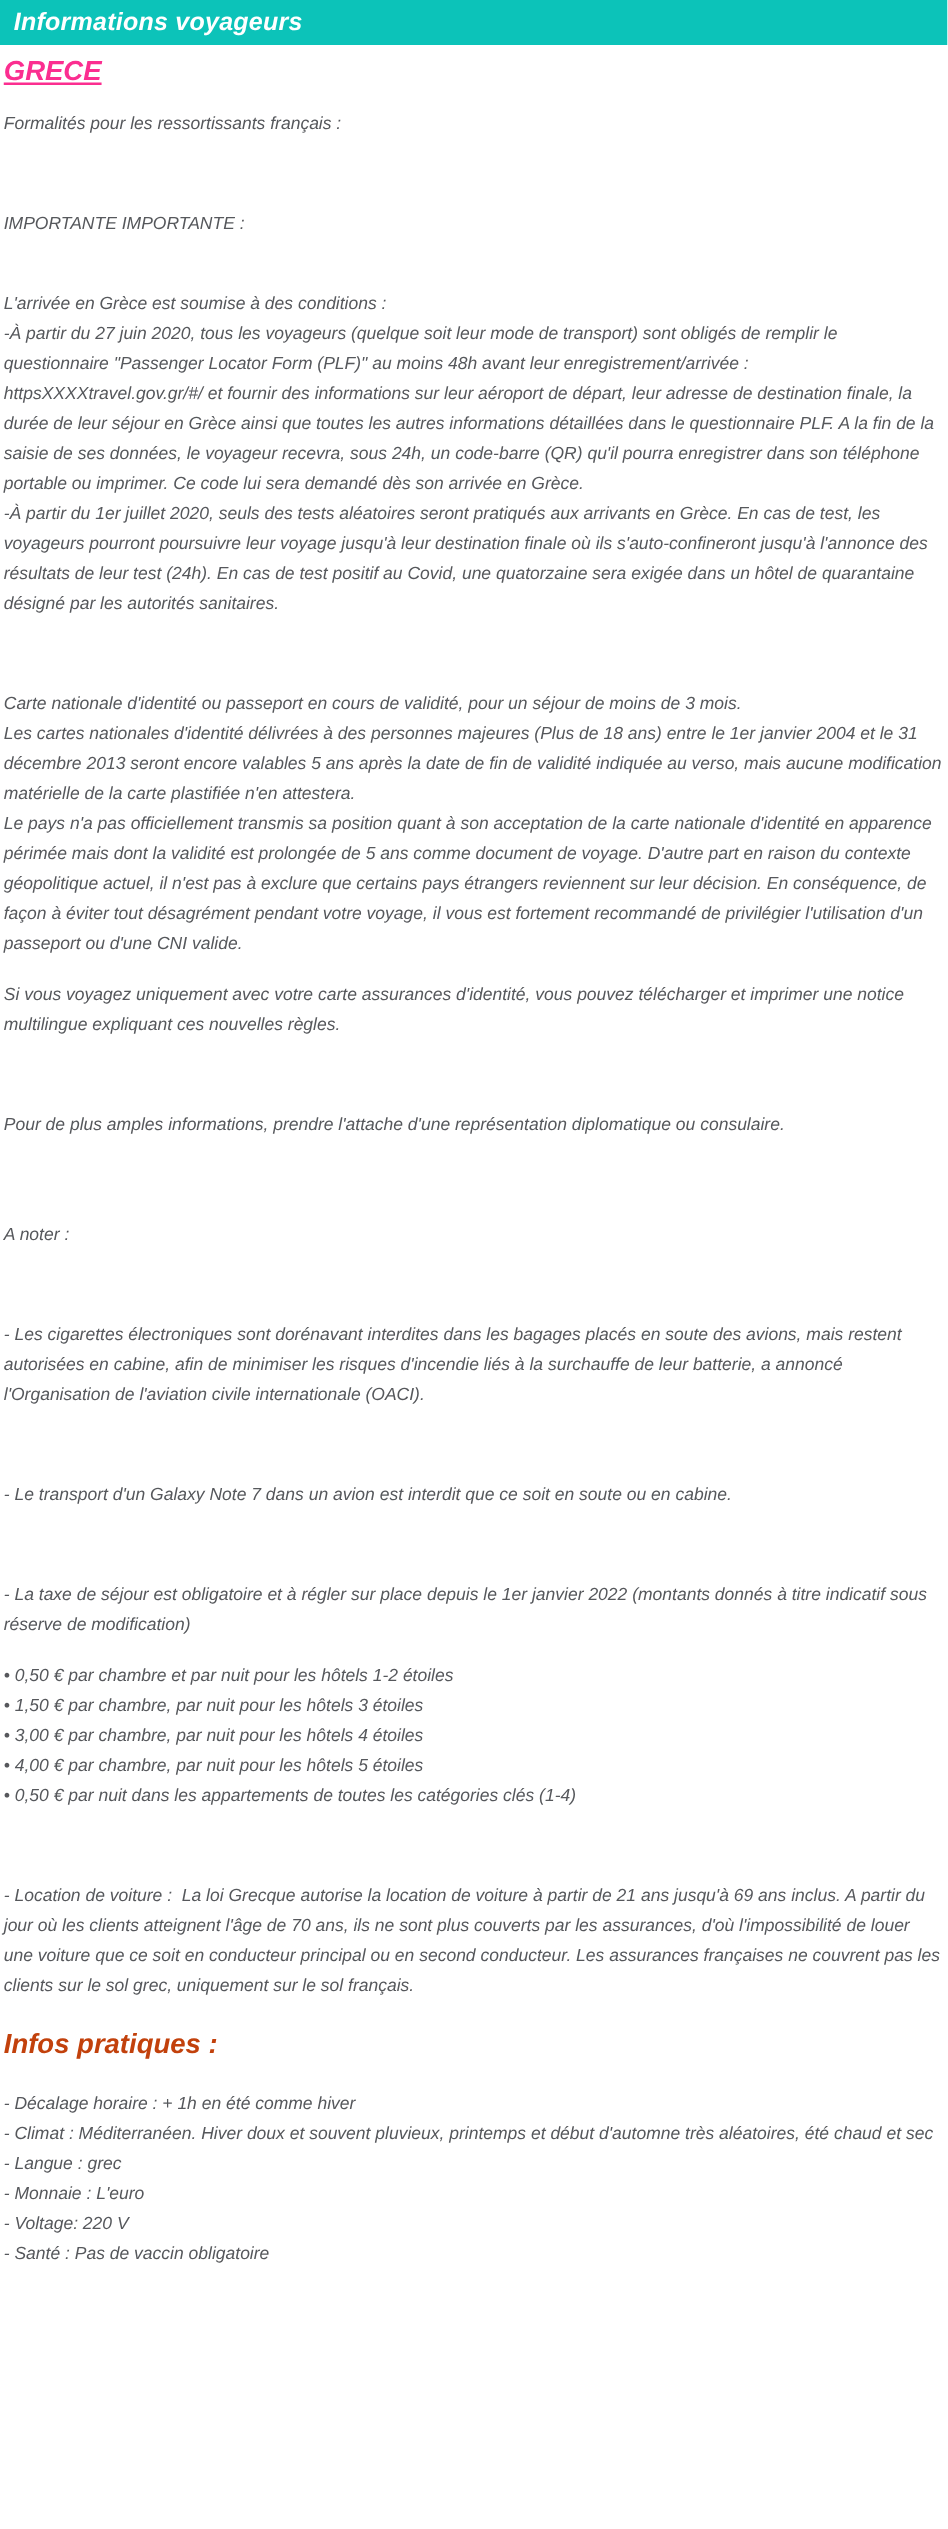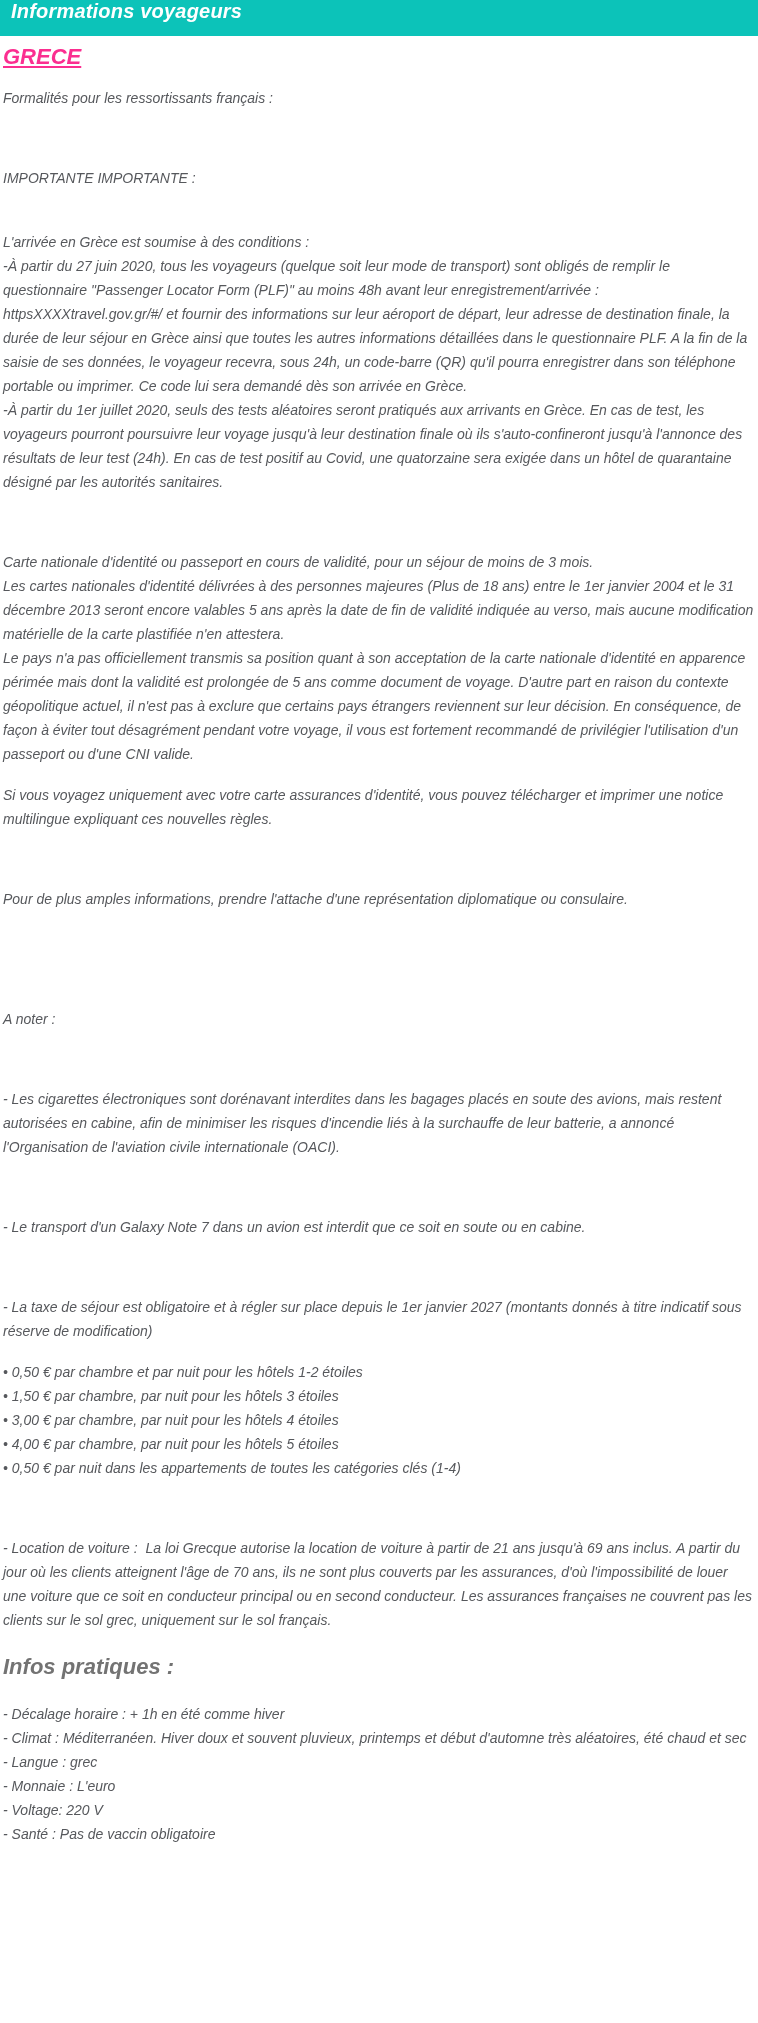--- a/index.html
+++ b/index.html
@@ -14,20 +14,21 @@
   .page {
     width: 758px;
     min-height: 2023px;
     background: #ffffff;
     box-sizing: border-box;
   }
   .topbar {
     height: 36px;
     background: #0cc3b9;
     display: flex;
+    align-items: center;
     padding-left: 11px;
   }
   .topbar h1 {
     margin: 0;
     font-size: 20px;
     font-weight: bold;
     font-style: italic;
     color: #ffffff;
     letter-spacing: 0.2px;
   }
@@ -45,33 +46,33 @@
     font-style: italic;
     color: #fb2e90;
     line-height: 26px;
     text-decoration: underline;
   }
   .pink-heading {
     margin: 22px 0 22px 0;
     font-size: 22px;
     font-weight: bold;
     font-style: italic;
-    color: #737373;
+    color: #c2410c;
     line-height: 26px;
   }
   .p {
     margin: 0;
     white-space: pre-wrap;
   }
   .group { margin: 0; }
   .group .p { margin: 0; }
   .mt-sm { margin-top: 17px; }
   .mt-md { margin-top: 40px; }
   .mt-lg { margin-top: 56px; }
-  .mt-xl { margin-top: 96px; }
+  .mt-xl { margin-top: 64px; }
   .list .p { margin: 0; }
 </style>
 </head>
 <body>
 
 <div class="page">
 
   <header class="topbar">
     <h1>Informations voyageurs</h1>
   </header>
@@ -101,21 +102,21 @@
     <p class="p mt-lg">Pour de plus amples informations, prendre l'attache d'une représentation diplomatique ou consulaire.</p>
 
 
 
     <p class="p mt-xl">A noter :</p>
 
     <p class="p mt-lg">- Les cigarettes électroniques sont dorénavant interdites dans les bagages placés en soute des avions, mais restent autorisées en cabine, afin de minimiser les risques d'incendie liés à la surchauffe de leur batterie, a annoncé l'Organisation de l'aviation civile internationale (OACI).</p>
 
     <p class="p mt-lg">- Le transport d'un Galaxy Note 7 dans un avion est interdit que ce soit en soute ou en cabine.</p>
 
-    <p class="p mt-lg">- La taxe de séjour est obligatoire et à régler sur place depuis le 1er janvier 2027 (montants donnés à titre indicatif sous réserve de modification)</p>
+    <p class="p mt-lg">- La taxe de séjour est obligatoire et à régler sur place depuis le 1er janvier 2022 (montants donnés à titre indicatif sous réserve de modification)</p>
 
     <div class="list mt-sm">
       <p class="p">• 0,50 € par chambre et par nuit pour les hôtels 1-2 étoiles</p>
       <p class="p">• 1,50 € par chambre, par nuit pour les hôtels 3 étoiles</p>
       <p class="p">• 3,00 € par chambre, par nuit pour les hôtels 4 étoiles</p>
       <p class="p">• 4,00 € par chambre, par nuit pour les hôtels 5 étoiles</p>
       <p class="p">• 0,50 € par nuit dans les appartements de toutes les catégories clés (1-4)</p>
     </div>
 
     <p class="p mt-lg">- Location de voiture :  La loi Grecque autorise la location de voiture à partir de 21 ans jusqu'à 69 ans inclus. A partir du jour où les clients atteignent l'âge de 70 ans, ils ne sont plus couverts par les assurances, d'où l'impossibilité de louer une voiture que ce soit en conducteur principal ou en second conducteur. Les assurances françaises ne couvrent pas les clients sur le sol grec, uniquement sur le sol français.</p>

